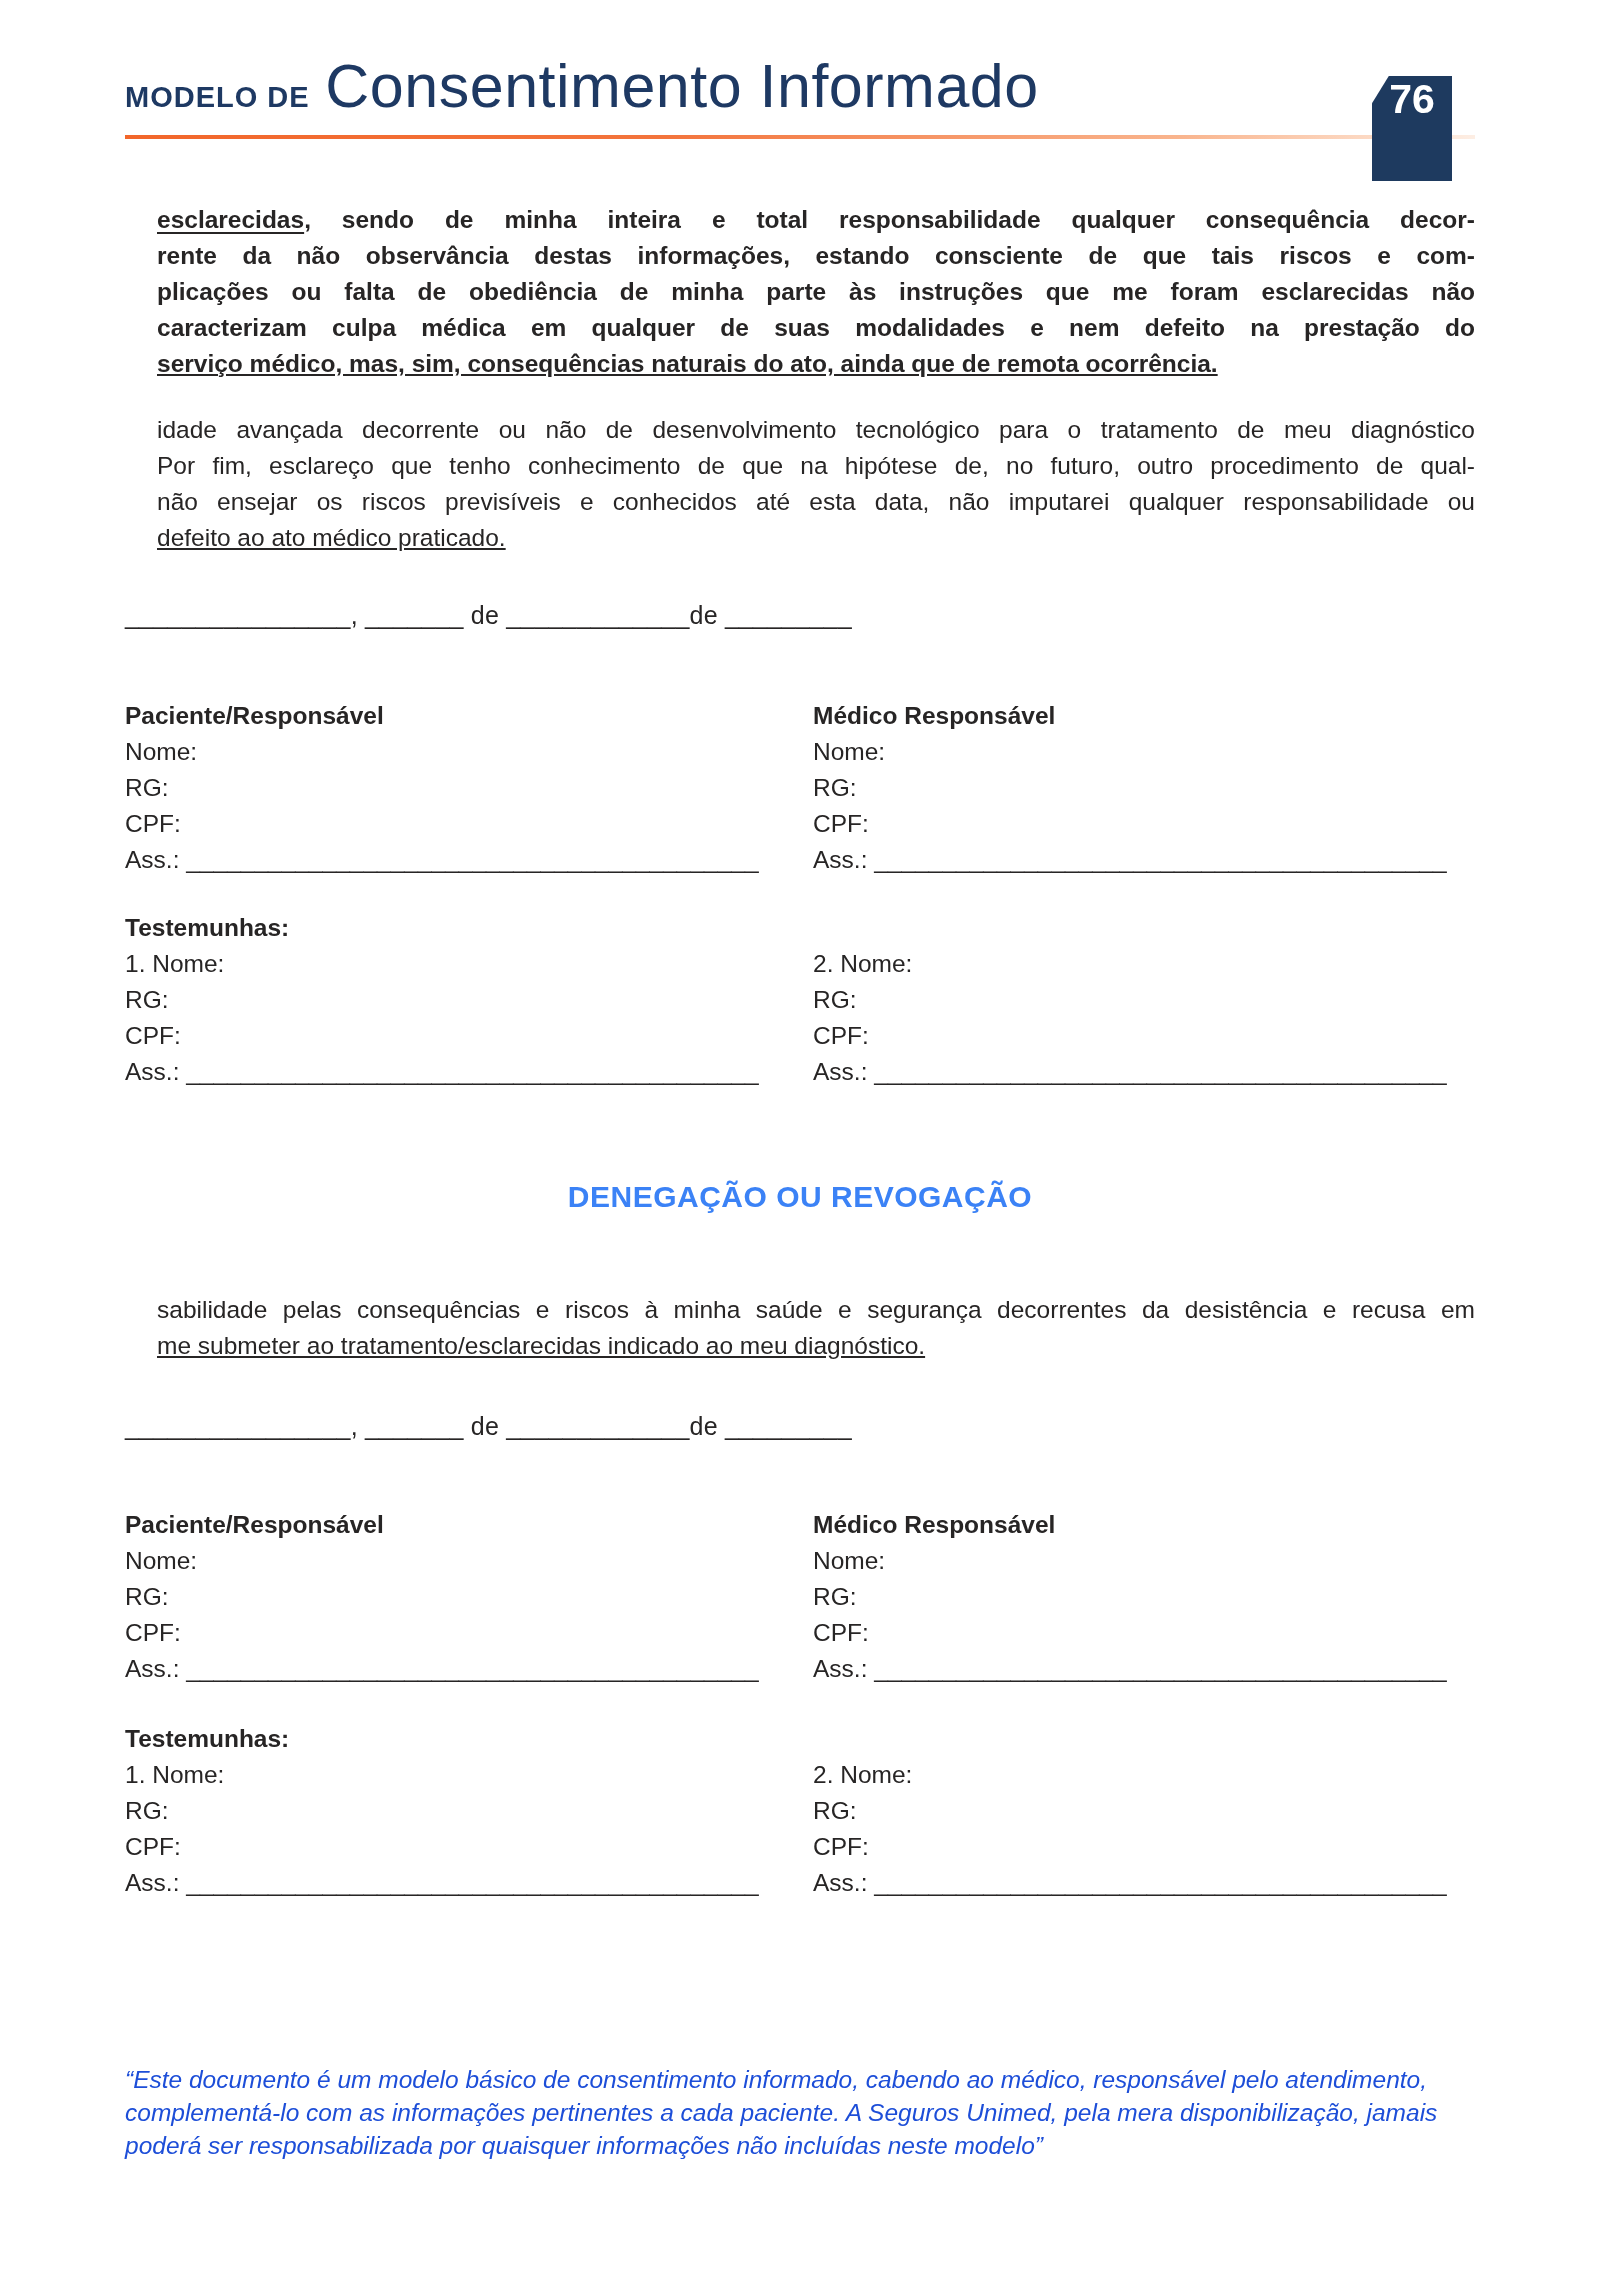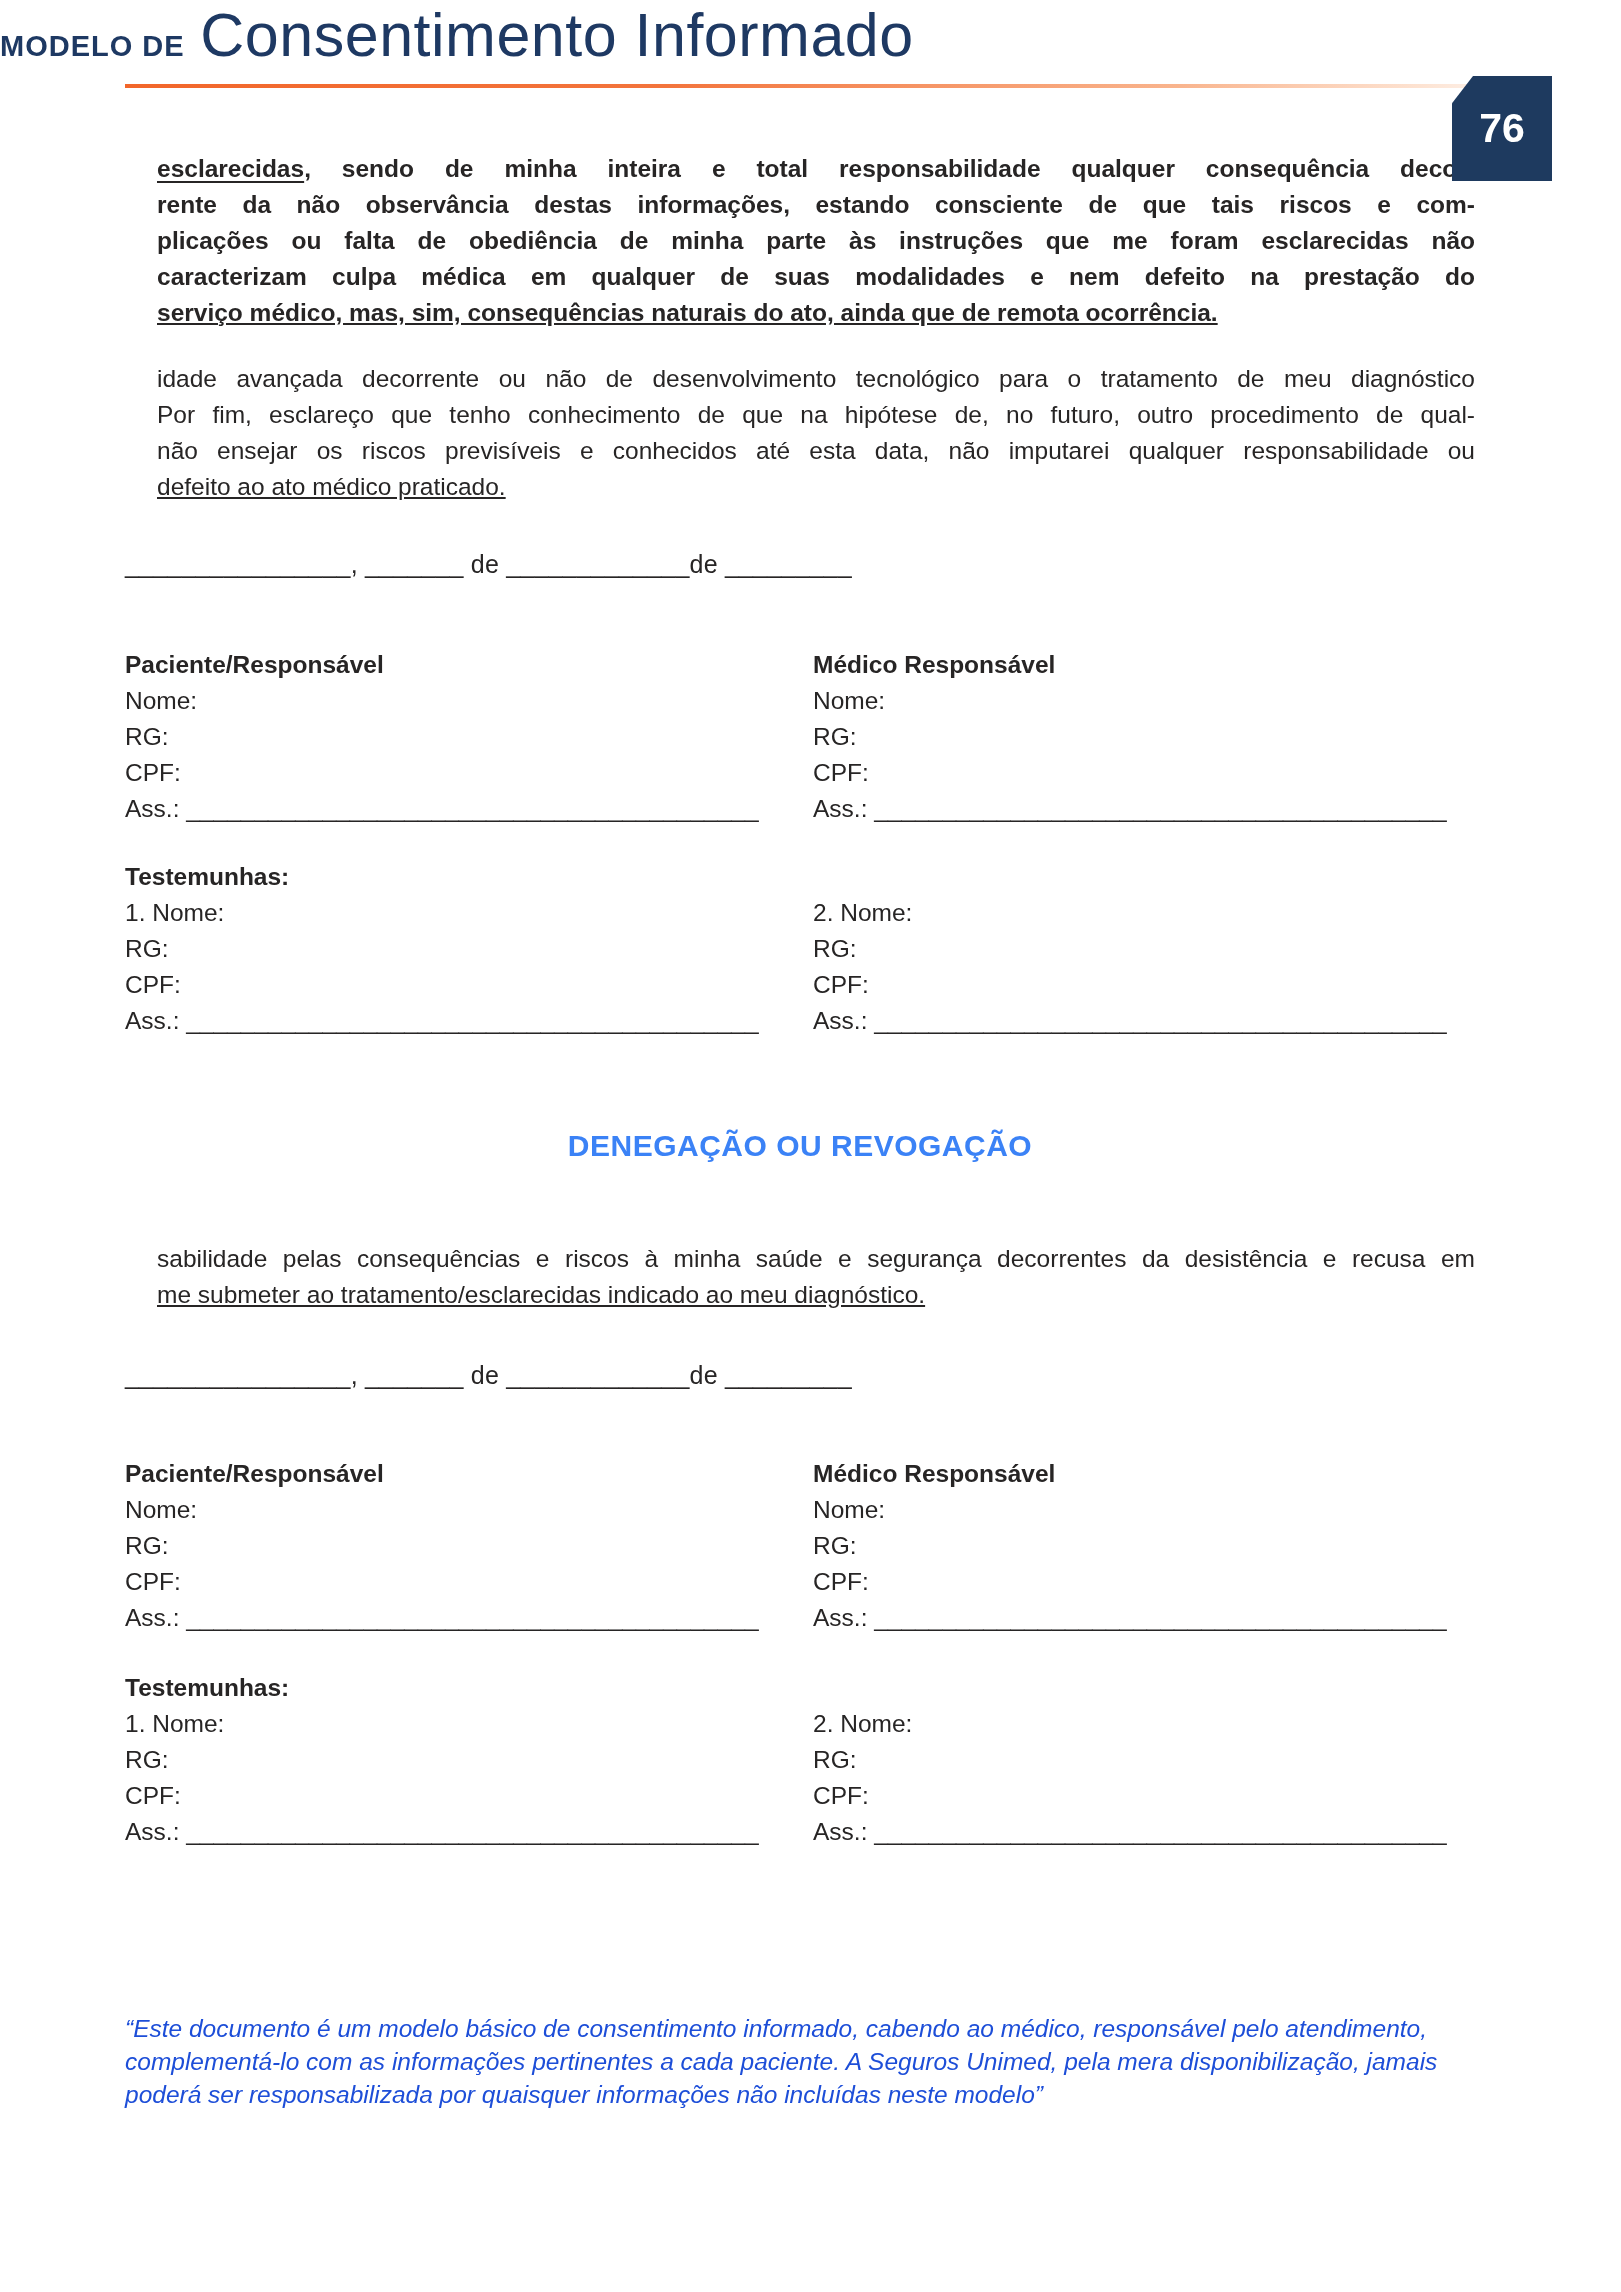--- a/index.html
+++ b/index.html
@@ -13,20 +13,22 @@
     color: #272525;
     overflow: hidden;
   }
   .content { margin-left: 125px; width: 1350px; }
 
   
   .header-row {
     display: flex;
     align-items: baseline;
     gap: 15.7px;
+    padding-top: 51px;
+    margin-left: 125px;
     width: 1350px;
   }
   .kicker {
     font-size: 29px;
     font-weight: bold;
     letter-spacing: 1px;
     color: #1e3963;
   }
   .page-title {
     font-size: 61px;
@@ -38,27 +40,26 @@
   .header-rule {
     margin-left: 125px;
     width: 1350px;
     height: 3.9px;
     margin-top: 13.7px;
     background: linear-gradient(to right, #f2662a 0%, #f3743c 40%, #f9b48d 78%, #fde3d2 96%, #fdeee4 100%);
   }
   .page-badge {
     position: absolute;
     top: 76px;
-    left: 1452px;
-    width: 100px;
+    left: 1372px;
+    width: 80px;
     height: 105px;
     background: #1e3a5f;
     clip-path: polygon(21% 0, 100% 0, 100% 100%, 0 100%, 0 26%);
     display: flex;
-    align-items: center;
     justify-content: center;
   }
   .page-badge span {
     color: #ffffff;
     font-size: 41px;
     font-weight: bold;
   }
 
   
   .para { font-size: 24.5px; line-height: 36px; margin-left: 32px; }

